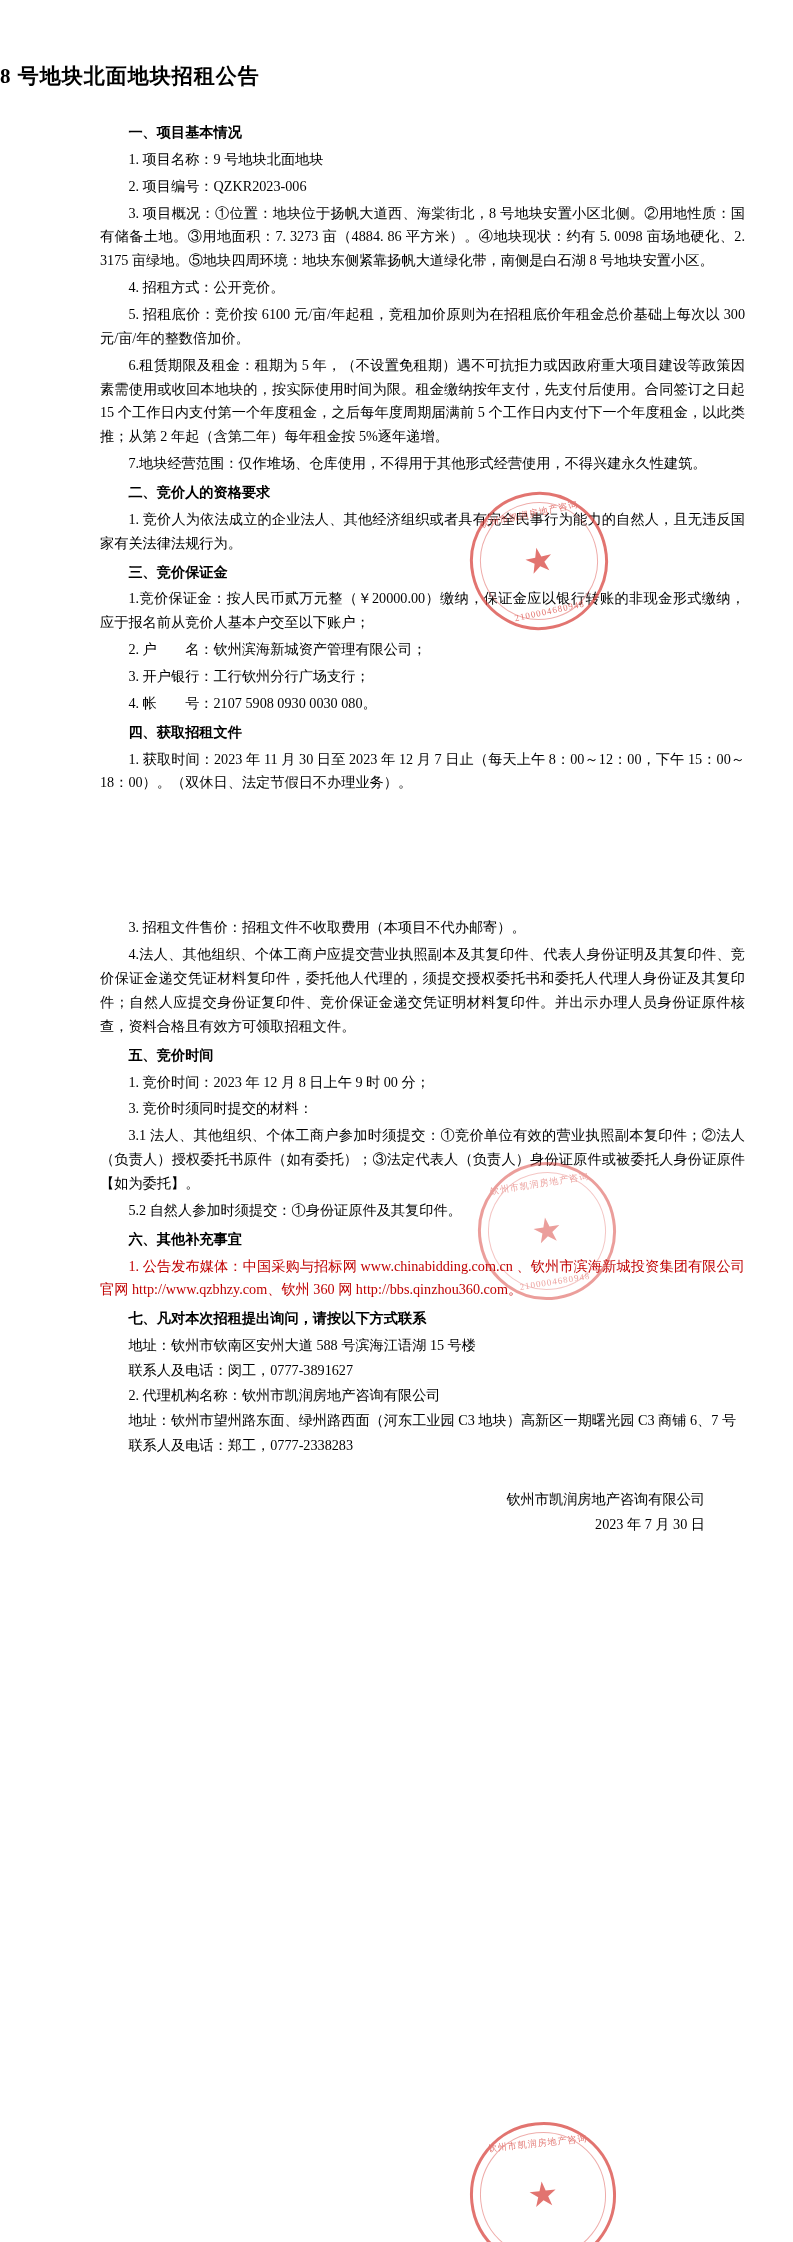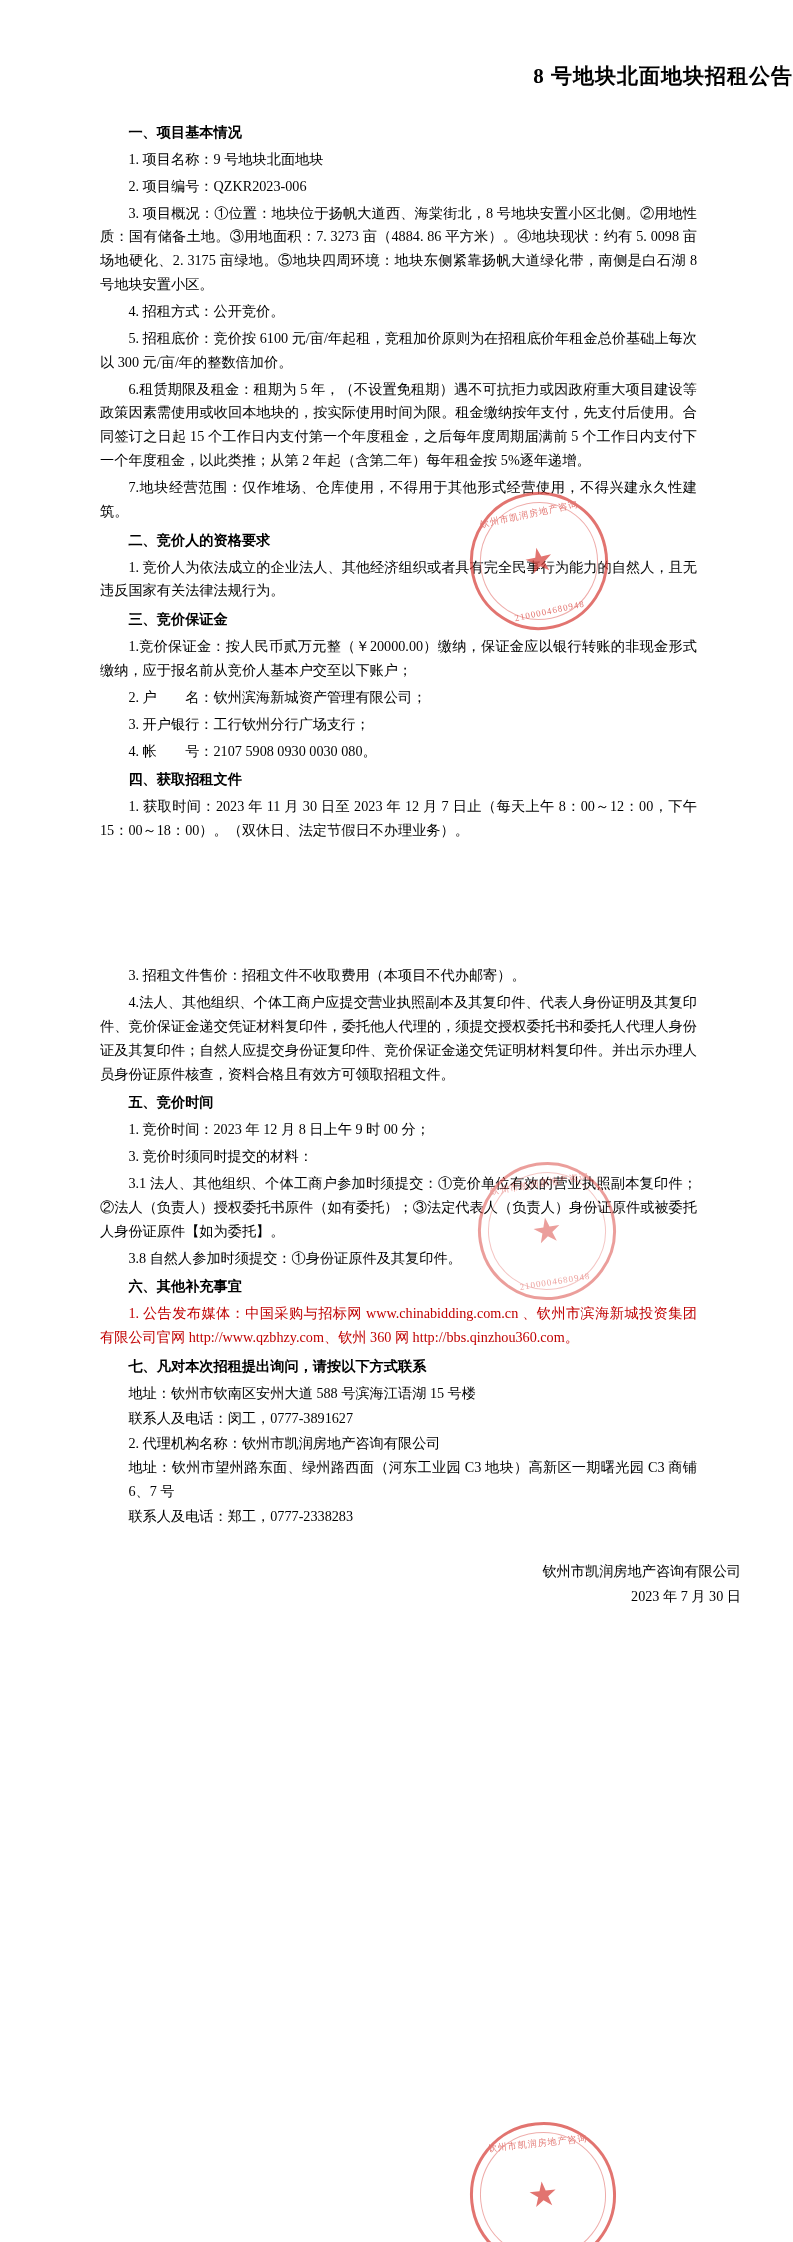--- a/index.html
+++ b/index.html
@@ -16,29 +16,29 @@
     overflow: hidden;
   }
   .page {
     position: relative;
     width: 793px;
     min-height: 2242px;
     padding: 0;
     box-sizing: border-box;
   }
   .title {
-    text-align: right;
+    text-align: left;
     font-size: 21px;
     font-weight: bold;
     letter-spacing: 1px;
     margin: 62px 0 26px 0;
     font-family: "Liberation Serif", "DejaVu Serif", serif;
   }
   .body-col {
-    padding: 0 96px 0 100px;
+    padding: 0 48px 0 100px;
     margin-top: 31px;
   }
   p {
     margin: 0 0 3px 0;
     font-size: 14.2px;
     line-height: 1.68;
     text-align: justify;
     text-justify: inter-ideograph;
   }
   .sec {
@@ -52,21 +52,21 @@
   }
   .ind2 {
     text-indent: 0;
     padding-left: 2em;
   }
   .tight { margin-bottom: 1px; }
   .gap-block { height: 118px; }
   .footer-block {
     margin-top: 30px;
     text-align: right;
-    padding-right: 52px;
+    padding-right: 88px;
     font-size: 14.2px;
     line-height: 1.75;
   }
   .footer-block div { }
   
   .seal {
     position: absolute;
     border-radius: 50%;
     border: 3px solid #d8403a;
     opacity: 0.72;
@@ -167,21 +167,21 @@
 
     <div class="gap-block"></div>
 
     <p class="ind">3. 招租文件售价：招租文件不收取费用（本项目不代办邮寄）。</p>
     <p class="ind">4.法人、其他组织、个体工商户应提交营业执照副本及其复印件、代表人身份证明及其复印件、竞价保证金递交凭证材料复印件，委托他人代理的，须提交授权委托书和委托人代理人身份证及其复印件；自然人应提交身份证复印件、竞价保证金递交凭证明材料复印件。并出示办理人员身份证原件核查，资料合格且有效方可领取招租文件。</p>
 
     <p class="sec">五、竞价时间</p>
     <p class="ind">1. 竞价时间：2023 年 12 月 8 日上午 9 时 00 分；</p>
     <p class="ind">3. 竞价时须同时提交的材料：</p>
     <p class="ind">3.1 法人、其他组织、个体工商户参加时须提交：①竞价单位有效的营业执照副本复印件；②法人（负责人）授权委托书原件（如有委托）；③法定代表人（负责人）身份证原件或被委托人身份证原件【如为委托】。</p>
-    <p class="ind">3.8 自然人参加时须提交：①身份证原件及其复印件。</p>
+    <p class="ind">5.2 自然人参加时须提交：①身份证原件及其复印件。</p>
 
     <p class="sec">六、其他补充事宜</p>
     <p class="ind red-link">1. 公告发布媒体：中国采购与招标网 www.chinabidding.com.cn 、钦州市滨海新城投资集团有限公司官网 http://www.qzbhzy.com、钦州 360 网 http://bbs.qinzhou360.com。</p>
 
     <p class="sec">七、凡对本次招租提出询问，请按以下方式联系</p>
     <p class="ind2 tight">地址：钦州市钦南区安州大道 588 号滨海江语湖 15 号楼</p>
     <p class="ind2 tight">联系人及电话：闵工，0777-3891627</p>
     <p class="ind tight">2. 代理机构名称：钦州市凯润房地产咨询有限公司</p>
     <p class="ind2 tight">地址：钦州市望州路东面、绿州路西面（河东工业园 C3 地块）高新区一期曙光园 C3 商铺 6、7 号</p>
     <p class="ind2">联系人及电话：郑工，0777-2338283</p>

